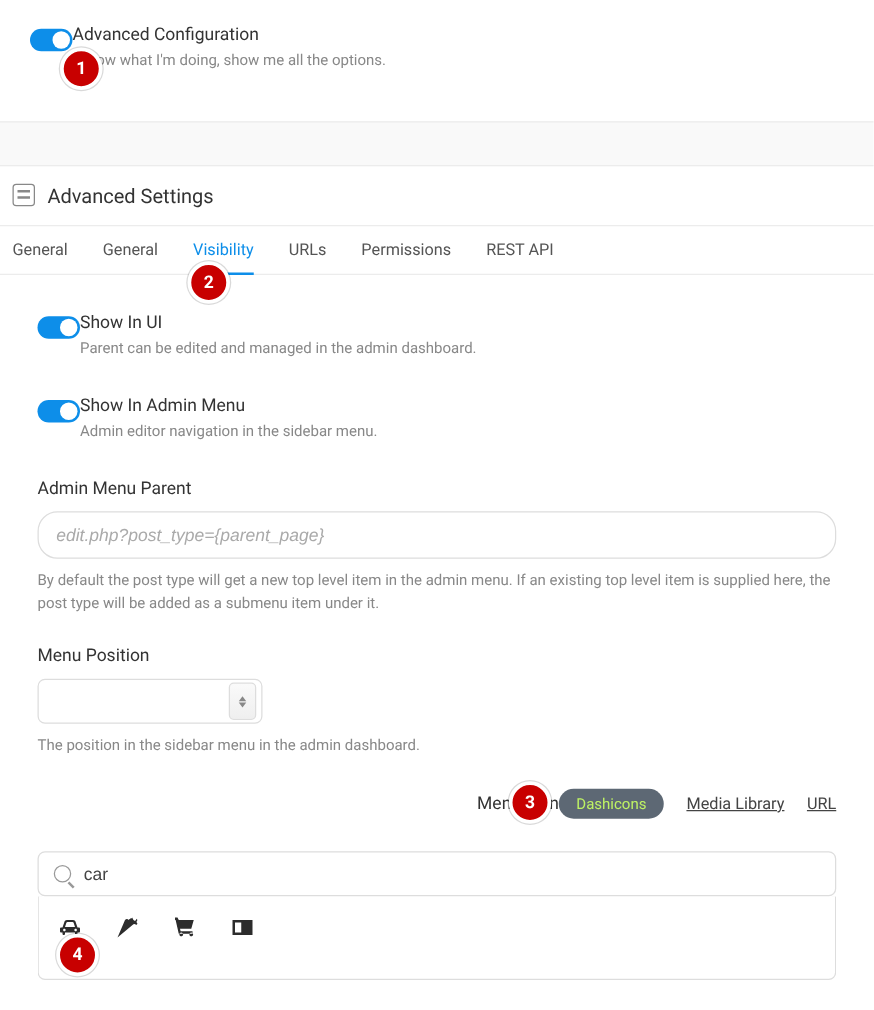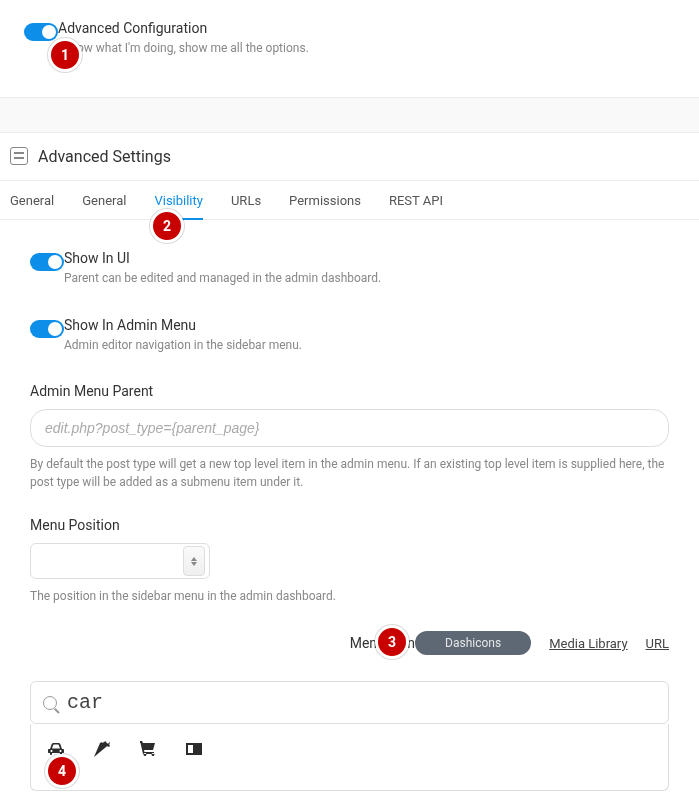--- a/index.html
+++ b/index.html
@@ -167,23 +167,23 @@
     margin-bottom: 26px;
     position: relative;
   }
   .seg-group {
     display: flex;
     align-items: center;
     gap: 18px;
   }
   .seg-pill {
     background: #5d6874;
-    color: #e5e5e5;
+    color: #bef264;
     border-radius: 14px;
-    padding: 5px 30px;
+    padding: 5px 14px;
     font-size: 12px;
     cursor: pointer;
   }
   .seg-link {
     color: #444;
     font-size: 13px;
     cursor: pointer;
     text-decoration: underline;
   }
   .search-row {
@@ -209,24 +209,23 @@
     width: 6px;
     height: 1.6px;
     background: #999;
     bottom: -3px;
     right: -4px;
     transform: rotate(45deg);
   }
   .search-input {
     border: none;
     outline: none;
-    font-size: 20px;
+    font-size: 14px;
     color: #444;
     flex: 1;
-    font-family: Liberation Mono, monospace;
   }
   .icon-results {
     border: 1px solid #ddd;
     border-top: none;
     border-radius: 0 0 6px 6px;
     padding: 14px 14px 30px 14px;
     display: flex;
     gap: 24px;
     align-items: center;
     position: relative;

